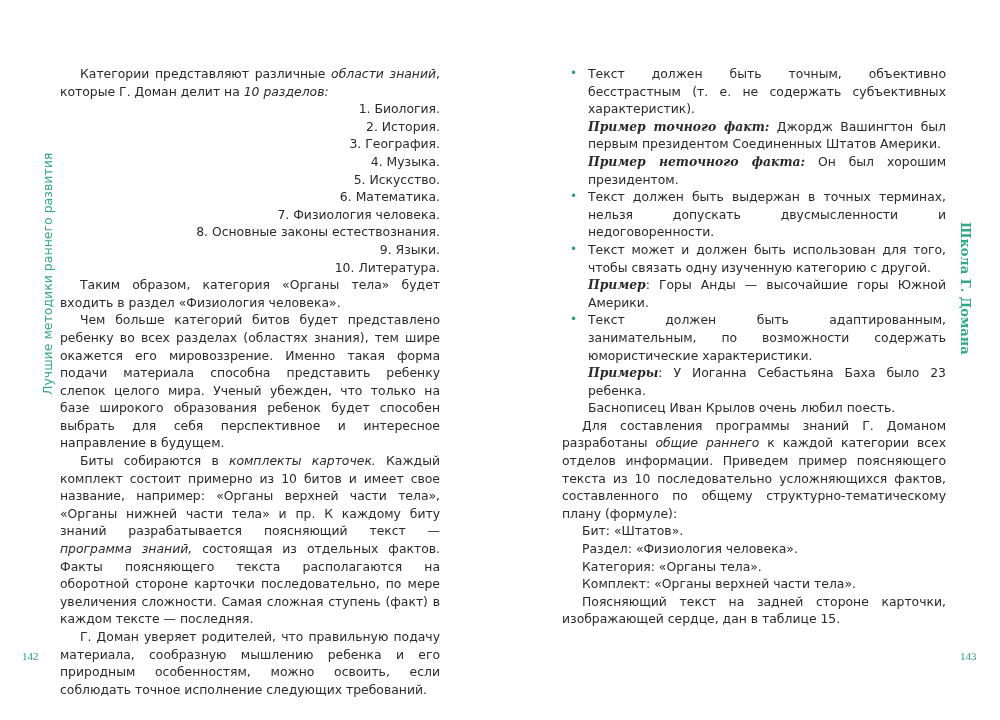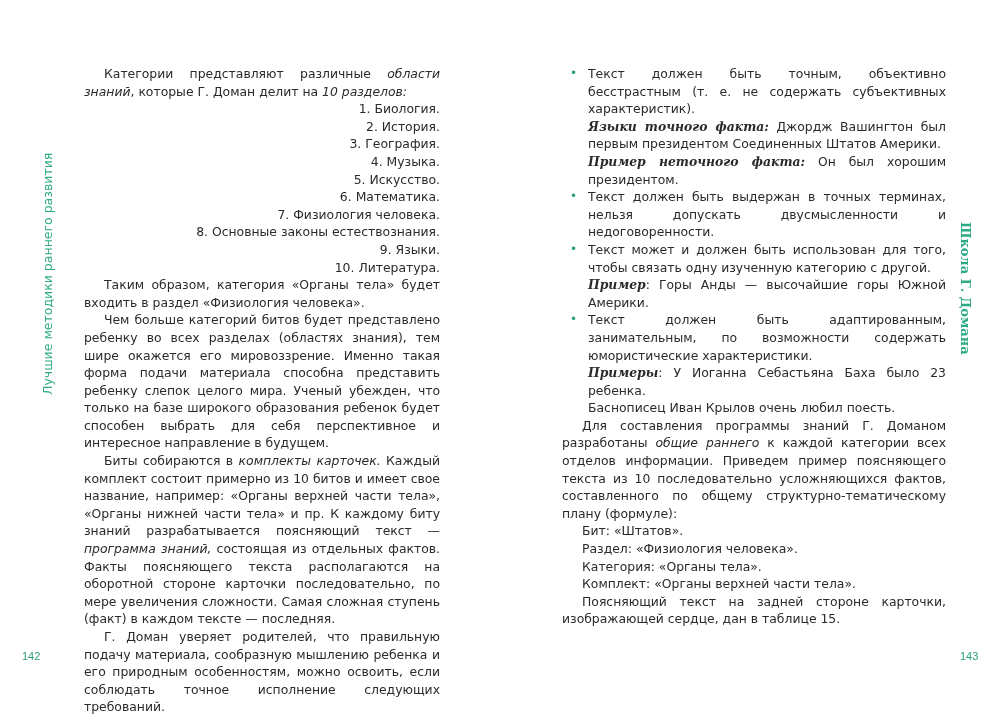--- a/index.html
+++ b/index.html
@@ -5,34 +5,34 @@
   html, body { margin: 0; padding: 0; background: #ffffff; }
   body { width: 1000px; height: 720px; position: relative; overflow: hidden;
          font-family: "DejaVu Sans", sans-serif; color: #2a2a2a; }
   .page { position: absolute; top: 0; height: 720px; }
   .page-left { left: 0; width: 500px; }
   .page-right { left: 500px; width: 500px; }
   .text { position: absolute; font-size: 12.4px; line-height: 17.6px; text-align: justify; }
   .page-left .text { left: 60px; top: 65px; width: 380px; }
   .page-right .text { left: 88px; top: 65px; width: 358px; }
   p { margin: 0; }
-  .ind { text-indent: 20px; margin-left: 24px; }
+  .ind { text-indent: 20px; }
   .li { padding-left: 20px; text-align: right; }
   .li .n { display: inline-block; min-width: 18px; }
   em { font-style: italic; }
   .bullet { position: relative; padding-left: 0; }
   .bullet .dot { position: absolute; left: -18px; top: 0; color: #2a9d7c; font-size: 12px; }
   .sub { }
   .ex { font-family: "DejaVu Serif", serif; font-weight: bold; font-style: italic; }
   .kv { padding-left: 20px; text-align: left; }
   .running { position: absolute; color: #2eab85; font-size: 12.5px; white-space: nowrap; }
   .running-left { left: 40px; top: 395px; transform-origin: 0 0; transform: rotate(-90deg); }
   .running-right { left: 473px; top: 222px; transform-origin: 0 0; transform: rotate(90deg);
                    font-family: "DejaVu Serif", serif; font-weight: bold; font-size: 13px; }
-  .folio { position: absolute; top: 650px; color: #2a9d7c; font-size: 11px; font-family: Liberation Sans, sans-serif; }
+  .folio { position: absolute; top: 650px; color: #2a9d7c; font-size: 11px; font-family: Liberation Serif, serif; }
   .folio-left { left: 22px; }
   .folio-right { left: 460px; }
 </style>
 </head>
 <body>
 
 <div class="page page-left">
   <div class="running running-left">Лучшие методики раннего развития</div>
 
   <div class="text">
@@ -58,21 +58,21 @@
   </div>
 
   <div class="folio folio-left">142</div>
 </div>
 
 <div class="page page-right">
   <div class="text">
     <div class="bullet">
       <span class="dot">•</span>
       <p>Текст должен быть точным, объективно бесстрастным (т. е. не содержать субъективных характеристик).</p>
-      <p class="sub"><span class="ex">Языки точного факта:</span><span> Джордж Вашингтон был первым президентом Соединенных Штатов Америки.</span></p>
+      <p class="sub"><span class="ex">Пример точного факт:</span><span> Джордж Вашингтон был первым президентом Соединенных Штатов Америки.</span></p>
       <p class="sub"><span class="ex">Пример неточного факта:</span><span> Он был хорошим президентом.</span></p>
     </div>
     <div class="bullet">
       <span class="dot">•</span>
       <p>Текст должен быть выдержан в точных терминах, нельзя допускать двусмысленности и недоговоренности.</p>
     </div>
     <div class="bullet">
       <span class="dot">•</span>
       <p>Текст может и должен быть использован для того, чтобы связать одну изученную категорию с другой.</p>
       <p class="sub"><span class="ex">Пример</span><span>: Горы Анды — высочайшие горы Южной Америки.</span></p>

